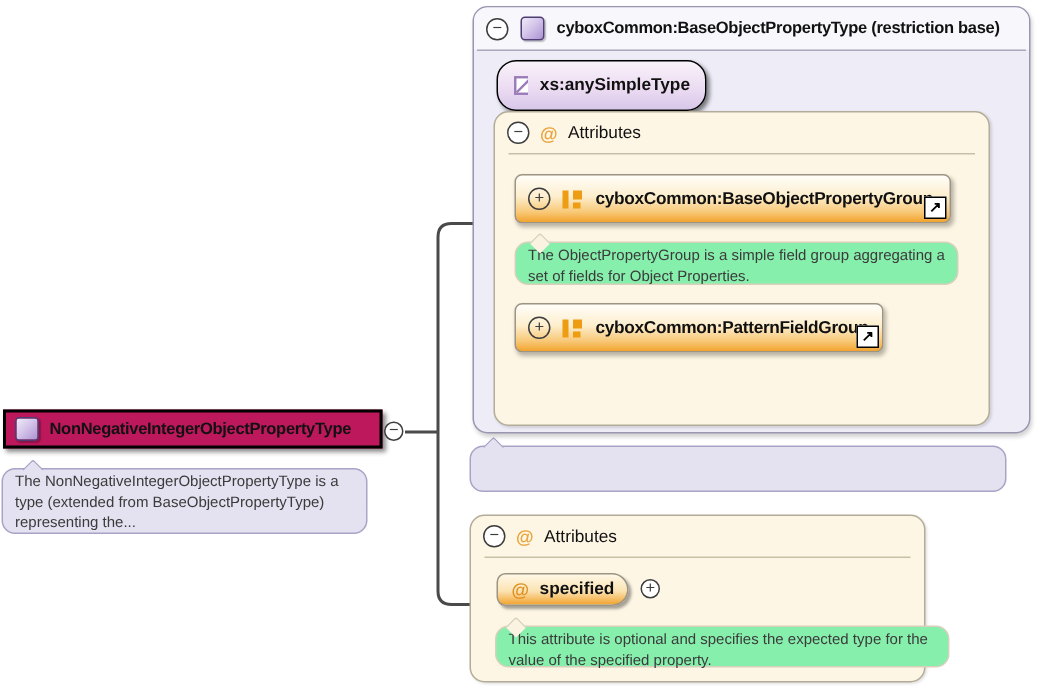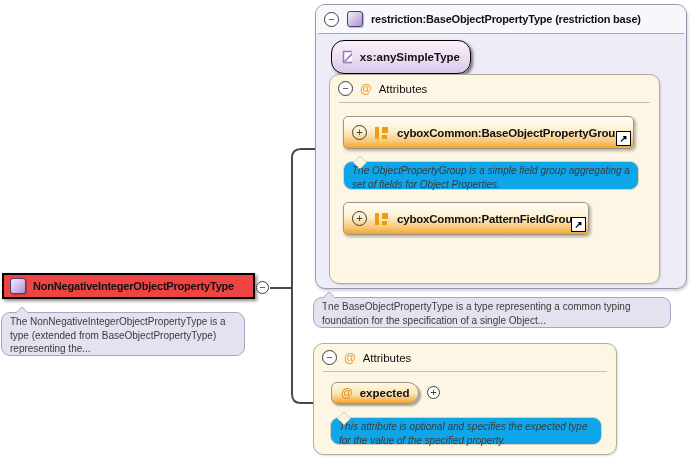--- a/index.html
+++ b/index.html
@@ -22,32 +22,32 @@
 
   
   .typeicon{
     width:14px;height:14px;border:1px solid #4f3d73;border-radius:3px;
     background:linear-gradient(135deg,#f0eaf8 0%,#d5c6ea 45%,#ab92d0 100%);
     box-shadow:1px 1px 1px rgba(0,0,0,0.25);flex:0 0 auto;
   }
 
   
   .rootnode{
-    left:2px;top:273px;width:253px;height:26px;background:#ef4444;
+    left:2px;top:273px;width:253px;height:26px;background:#be185d;
     border:2px solid #000;box-shadow:2px 2px 3px rgba(0,0,0,0.45);
     display:flex;align-items:center;padding:0 6px;gap:7px;cursor:pointer;
   }
   .rootnode .title{font-size:11px;font-weight:700;letter-spacing:-0.2px;white-space:nowrap;}
 
   
   .bubble{
     border-radius:9px;padding:2px 8px 3px 8px;font-size:10px;line-height:13.5px;color:#3b3b3b;
   }
   .bubble.lav{background:#e4e1f0;border:1px solid #a9a4c6;}
-  .bubble.cream{background:#0ea5e9;border:1px solid #d8d0ba;font-style:italic;}
+  .bubble.cream{background:#86efac;border:1px solid #d8d0ba;}
   .tail{
     position:absolute;top:-5px;width:9px;height:9px;transform:rotate(45deg);
     border-radius:2px 0 0 0;
   }
   .tail.lav{background:#e4e1f0;border-left:1px solid #a9a4c6;border-top:1px solid #a9a4c6;}
   .tail.cream{background:#faf3e1;border-left:1px solid #d8d0ba;border-top:1px solid #d8d0ba;}
 
   
   .basepanel{
     left:315px;top:4px;width:372px;height:285px;background:#edecf7;
@@ -135,21 +135,21 @@
 
   <div class="abs bubble lav" style="left:1px;top:312px;width:244px;height:44px;">
     <span class="tail lav" style="left:15px;"></span>
     <span>The NonNegativeIntegerObjectPropertyType is a type (extended from BaseObjectPropertyType) representing the...</span>
   </div>
 
   <div class="abs basepanel">
     <div class="panelheader">
       <span class="ctoggle">−</span>
       <span class="typeicon"></span>
-      <span class="title">restriction:BaseObjectPropertyType (restriction base)</span>
+      <span class="title">cyboxCommon:BaseObjectPropertyType (restriction base)</span>
     </div>
     <div class="hdivider" style="left:2px;right:2px;top:28px;"></div>
 
     <div class="abs stypepill">
       <svg class="stglyph" width="14" height="14">
         <rect x="1.5" y="1.5" width="11" height="11" fill="#ffffff" stroke="#9b7bb8" stroke-width="1.6"></rect>
         <line x1="2.5" y1="11.5" x2="11.5" y2="2.5" stroke="#9b7bb8" stroke-width="1.6"></line>
       </svg>
       <span class="title">xs:anySimpleType</span>
     </div>
@@ -185,36 +185,35 @@
             <i class="b3"></i>
           </span>
         <span class="title">cyboxCommon:PatternFieldGroup</span>
         <span class="linkicon">↗</span>
       </div>
     </div>
   </div>
 
   <div class="abs bubble lav" style="left:313px;top:297px;width:358px;height:31px;">
     <span class="tail lav" style="left:10px;"></span>
-    <span>The BaseObjectPropertyType is a type representing a common typing foundation for the specification of a single Object...</span>
   </div>
 
   <div class="abs attrbox" style="left:313px;top:343px;width:304px;height:112px;">
     <div class="attrheader">
       <span class="ctoggle">−</span>
       <span class="atsym">@</span>
       <span class="title">Attributes</span>
     </div>
     <div class="cdivider" style="left:9px;right:9px;top:27px;"></div>
 
     <div class="abs attrpill">
       <span class="atsym">@</span>
-      <span class="title">expected</span>
+      <span class="title">specified</span>
     </div>
     <span class="abs ctoggle" style="left:113px;top:42px;">+</span>
 
-    <div class="abs bubble cream" style="left:16px;top:73px;width:272px;height:28px;">
+    <div class="abs bubble cream" style="left:16px;top:73px;width:303px;height:28px;">
       <span class="tail cream" style="left:8px;"></span>
       <span>This attribute is optional and specifies the expected type for the value of the specified property.</span>
     </div>
   </div>
 
 </div>
 
 </body></html>

